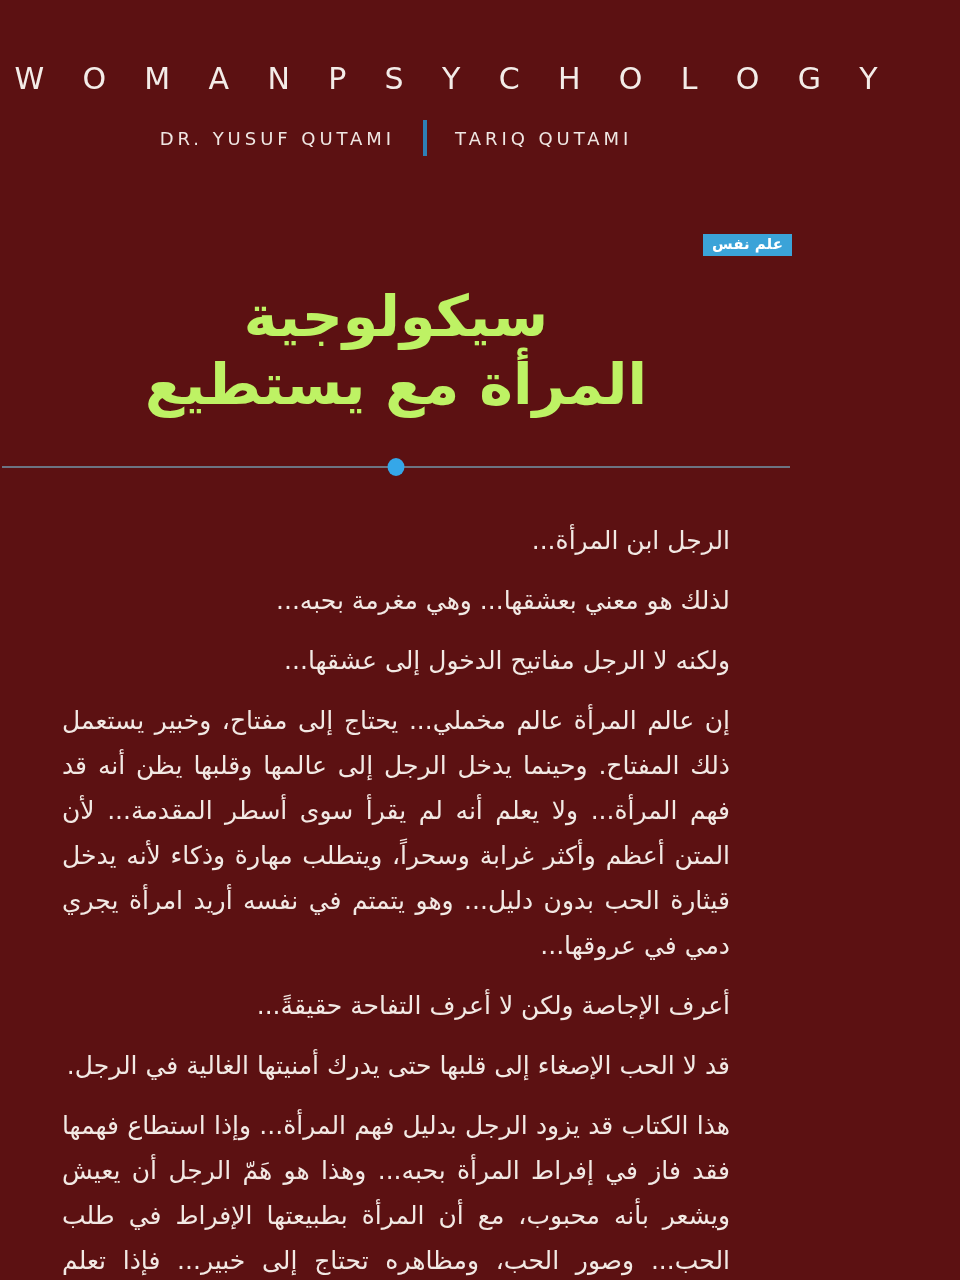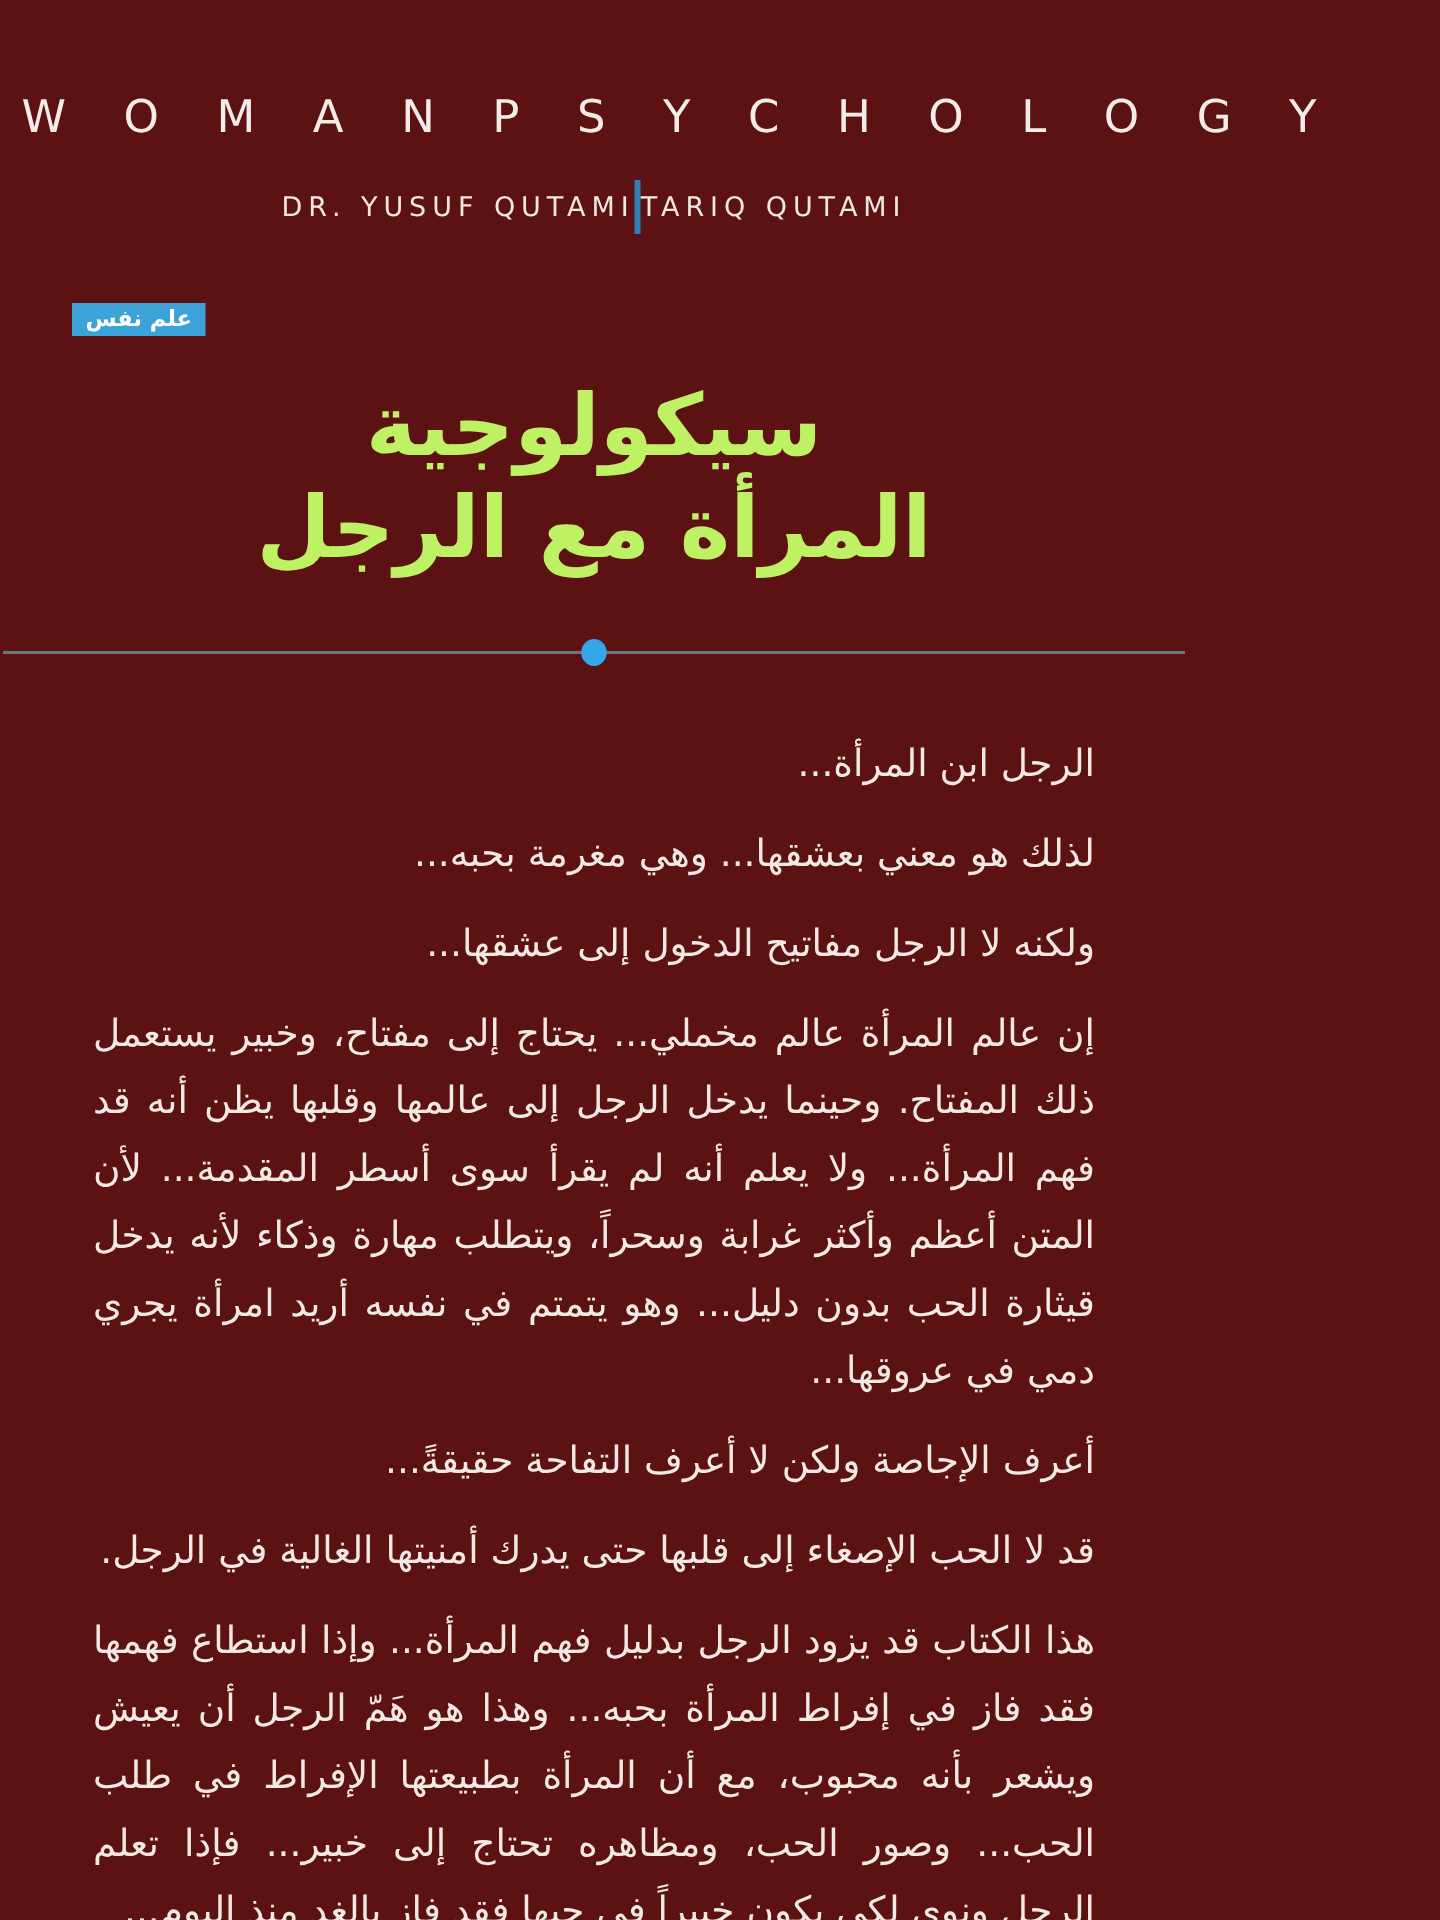--- a/index.html
+++ b/index.html
@@ -24,35 +24,36 @@
     letter-spacing:0.48em;
     line-height:42px;
     text-indent:0.48em; 
     white-space:nowrap;
   }
   .authors{
     margin-top:20px;
     display:flex;
     justify-content:center;
     align-items:center;
+    gap:28px;
   }
   .author{
     color:#f0e7e3;
     font-size:18px;
     letter-spacing:0.22em;
     white-space:nowrap;
   }
   .author-sep{
     width:4px;height:36px;
     background:#2e7fb5;
   }
   
   .badge-row{
-    margin-top:46px;
-    display:flex;justify-content:flex-start;padding-left:48px;
+    margin-top:78px;
+    display:flex;justify-content:flex-end;padding-left:48px;
   }
   .badge{
     background:#3ba3d8;
     color:#ffffff;
     font-size:15px;
     font-weight:bold;
     padding:1px 9px 3px;
     direction:rtl;
     letter-spacing:1px;
   }
@@ -116,21 +117,21 @@
     <span class="author-sep"></span>
     <span class="author">TARIQ QUTAMI</span>
   </div>
 
   <div class="badge-row">
     <span class="badge">علم نفس</span>
   </div>
 
   <div class="ar-title">
     <div>سيكولوجية</div>
-    <div>المرأة مع الرجل</div>
+    <div>المرأة مع يستطيع</div>
   </div>
 
   <div class="divider">
     <div class="line"></div>
     <div class="dot"></div>
   </div>
 
   <div class="body-text">
     <p>الرجل ابن المرأة...</p>
     <p>لذلك هو معني بعشقها... وهي مغرمة بحبه...</p>

